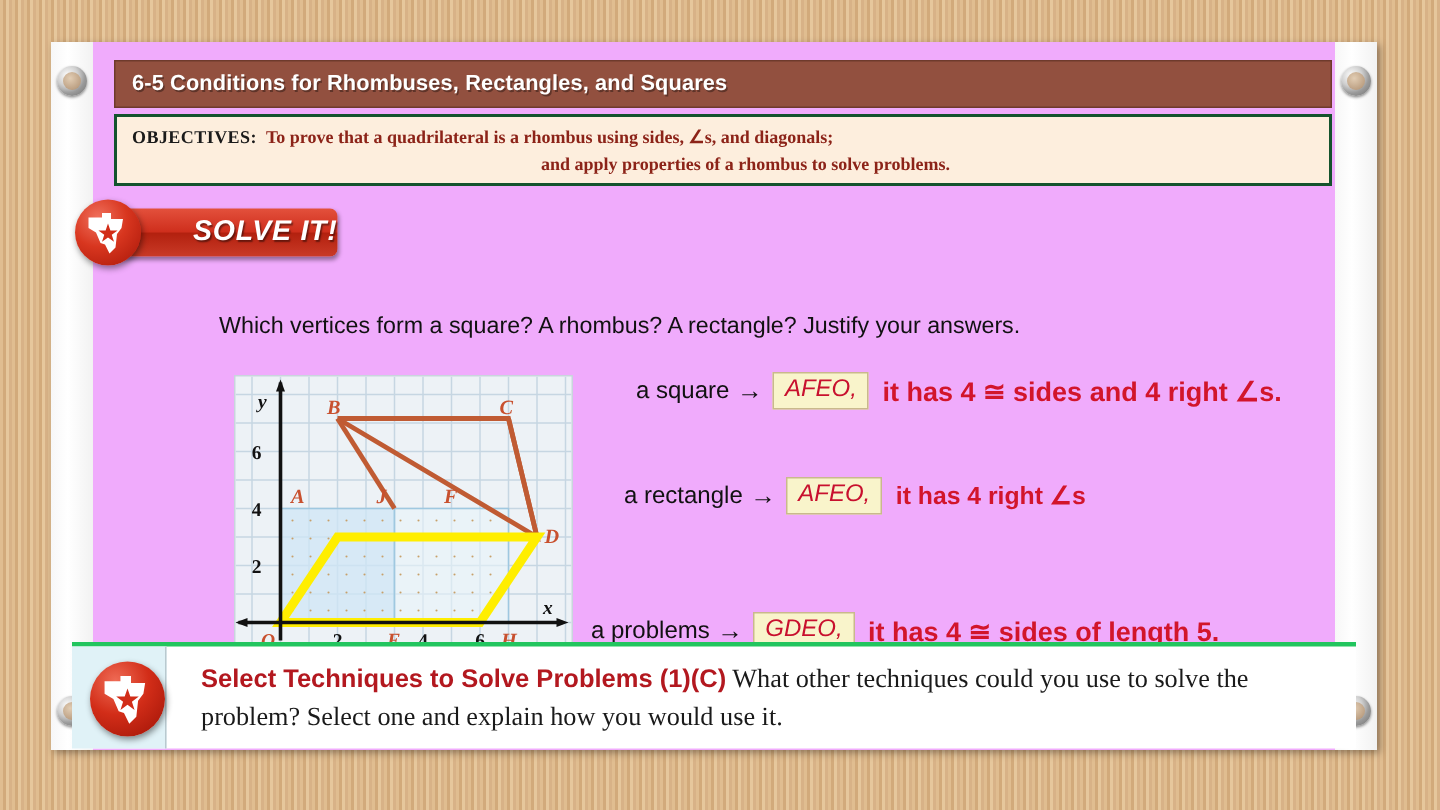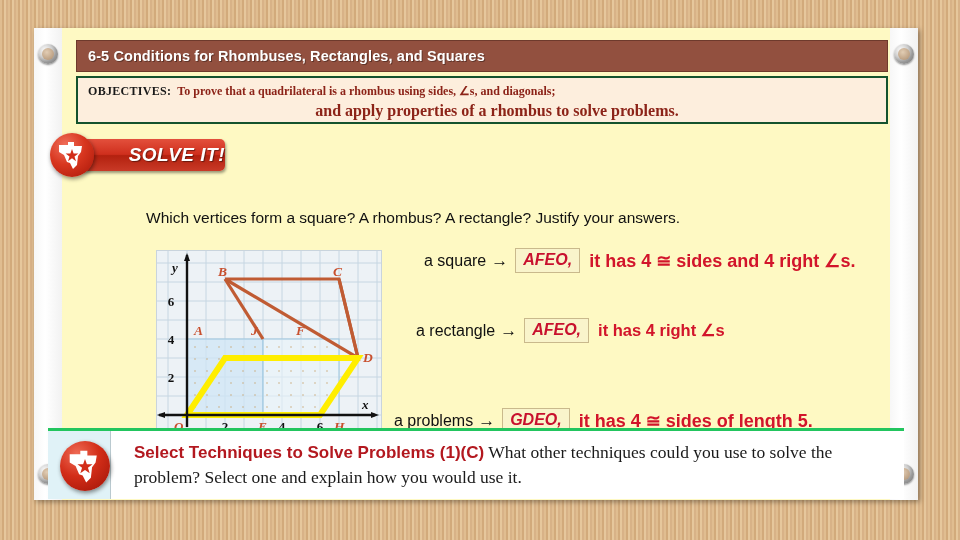--- a/index.html
+++ b/index.html
@@ -9,21 +9,21 @@
     background:#d9b485;
     background-image:repeating-linear-gradient(to right,
        #e0bd90 0px,#e0bd90 2px,#d2aa7b 2px,#d2aa7b 4px,
        #e6c79c 4px,#e6c79c 6px,#d8b287 6px,#d8b287 8px);
     position:relative;
   }
 
   
   #slide{
     position:absolute;left:34px;top:28px;width:884px;height:472px;
-    background:#fef9c3;
+    background:#f0abfc;
     box-shadow:2px 2px 5px rgba(0,0,0,.35);
   }
   .rivet-strip{
     position:absolute;top:0;width:28px;height:100%;
     background:linear-gradient(to right,#f7f7f7,#ffffff 40%,#f2f2f2);
   }
   .rivet-strip.left{left:0;}
   .rivet-strip.right{right:0;}
   .rivet{
     position:absolute;width:20px;height:20px;border-radius:50%;
@@ -57,21 +57,21 @@
     background:#fdeedd;border:2px solid #14532d;
     font-family:"Liberation Serif", serif;
   }
   #objbox .line1{
     position:absolute;left:10px;top:6px;white-space:nowrap;font-size:12px;
   }
   #objbox .lbl{color:#1a1a1a;font-weight:bold;letter-spacing:.3px;}
   #objbox .body1{color:#8c2318;font-weight:bold;margin-left:6px;}
   #objbox .line2{
     position:absolute;left:0;top:24px;width:100%;text-align:center;
-    font-size:16px;color:#8c2318;font-weight:bold;padding-left:30px;
+    font-size:12px;color:#8c2318;font-weight:bold;padding-left:30px;
     box-sizing:border-box;white-space:nowrap;
   }
 
   
   #solveit{
     position:absolute;left:14px;top:105px;width:180px;height:44px;
   }
   #solveit .bar{
     position:absolute;left:22px;top:6px;width:155px;height:32px;
     border-radius:5px;
@@ -103,21 +103,21 @@
     background:#edf2f6;border:1px solid #c9d4dd;
   }
   #graph svg{display:block;}
 
   
   .ansrow{position:absolute;display:flex;align-items:center;white-space:nowrap;}
   .ansrow .lead{font-size:16px;color:#111;font-weight:normal;}
   .ansrow .arrow{font-size:17px;color:#111;margin:0 7px 0 5px;}
   .chip{
     background:#f9f4cb;border:1px solid #c9b98c;
-    color:#c8102e;font-weight:bold;font-style:italic;font-size:16px;
+    color:#c8102e;font-weight:normal;font-style:italic;font-size:16px;
     padding:3px 7px 4px 7px;line-height:1;
   }
   .reason{
     color:#d2152b;font-weight:bold;font-size:16.5px;margin-left:9px;
   }
   #row-square{left:390px;top:220px;}
   #row-square .reason{font-size:18px;}
   #row-rect{left:382px;top:290px;}
   #row-rhombus{left:360px;top:380px;}
   #row-rhombus .reason{font-size:18px;}

